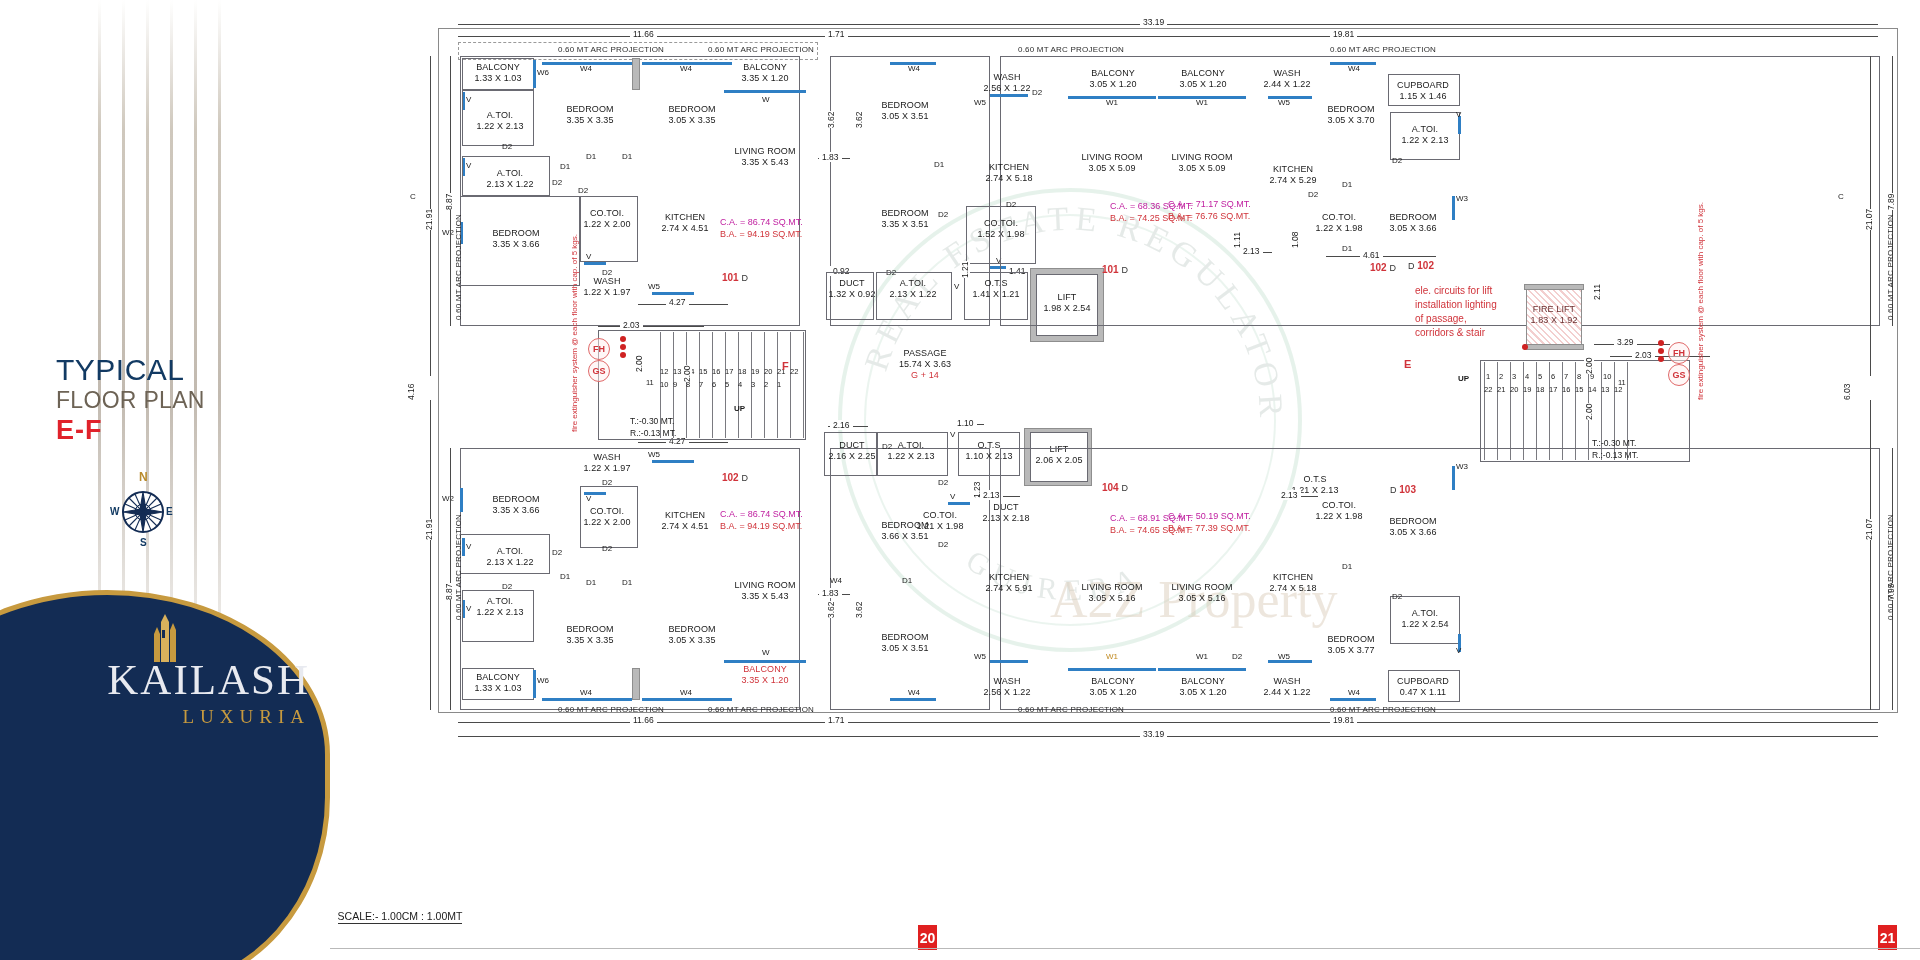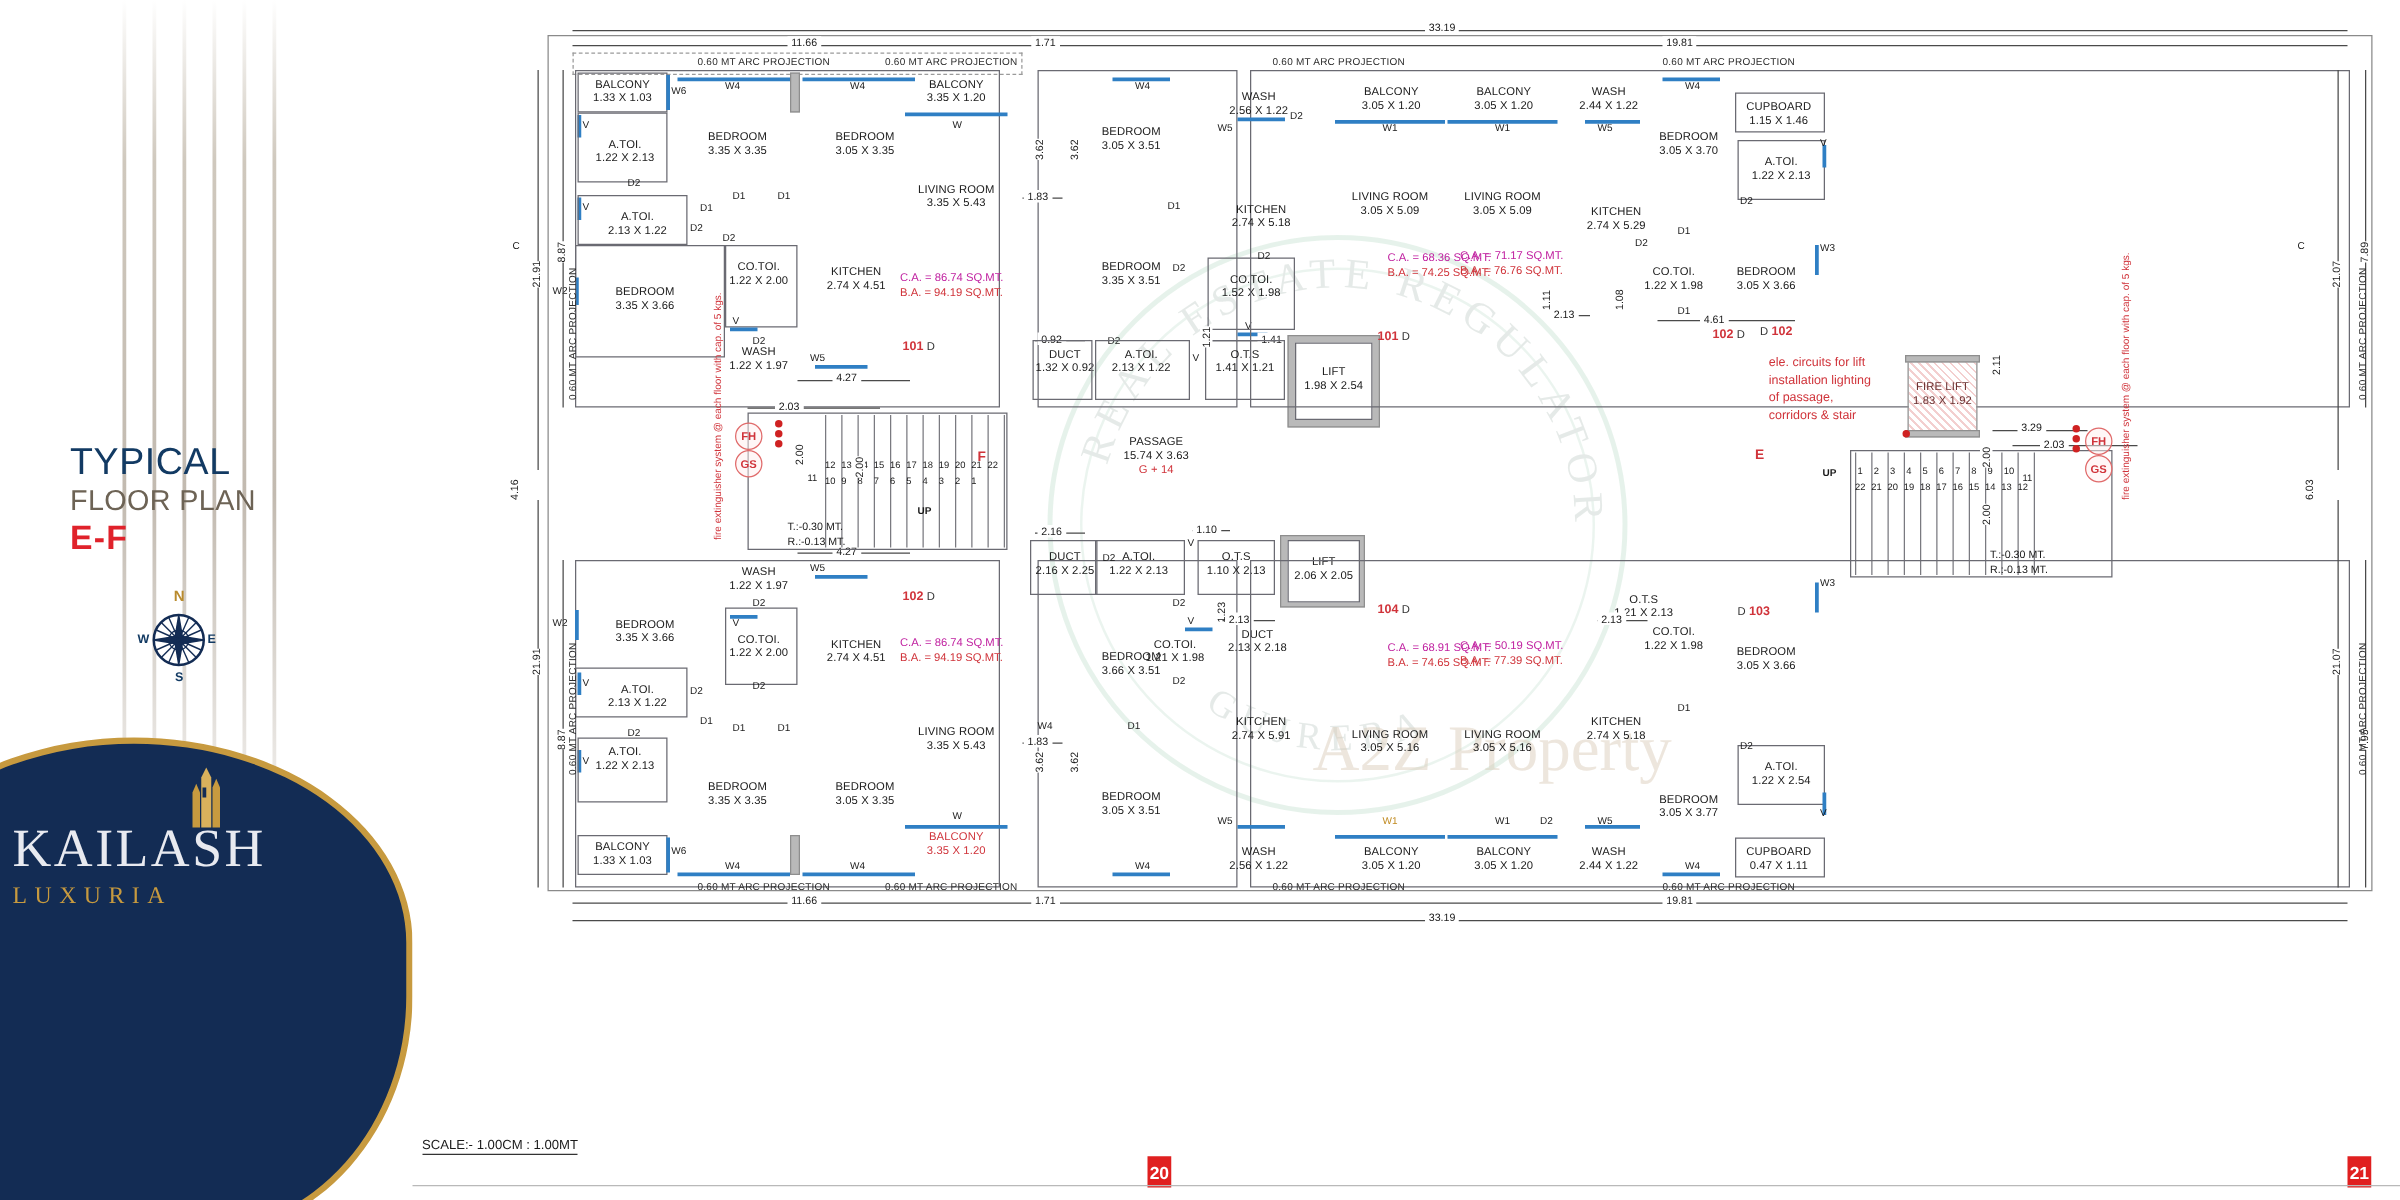--- a/index.html
+++ b/index.html
@@ -30,21 +30,21 @@
   .cmp-e { left: 58px; top: 36px; }
 
   
   #logo-blob { position: absolute; left: -150px; top: 590px; width: 480px; height: 400px; }
   .blob-shape {
     position: absolute; inset: 0;
     background: #132c54;
     border: 5px solid #c79a3f;
     border-radius: 60% 52% 40% 48% / 62% 46% 54% 38%;
   }
-  #logo-text { position: absolute; left: 10px; top: 655px; width: 300px; text-align: left; }
+  #logo-text { position: absolute; left: 10px; top: 655px; width: 300px; text-align: right; }
   .lg-kailash { font-family: "Liberation Serif", serif; font-size: 43px; color: #e8eaf0; letter-spacing: 2px; }
   .lg-lux { font-family: "Liberation Serif", serif; font-size: 19px; color: #c79a3f; letter-spacing: 6px; margin-top: 2px; }
   #logo-mark { position: absolute; left: 136px; top: 612px; width: 48px; height: 52px; }
 
   
   #drawing { position: absolute; left: 330px; top: 0; width: 1590px; height: 960px; }
   #sheet-border { position: absolute; left: 108px; top: 28px; width: 1460px; height: 685px;
                   border: 1px solid #8a8a8a; }
 
   .rm { position: absolute; font-size: 9px; color: #1a1a1a; text-align: center;

